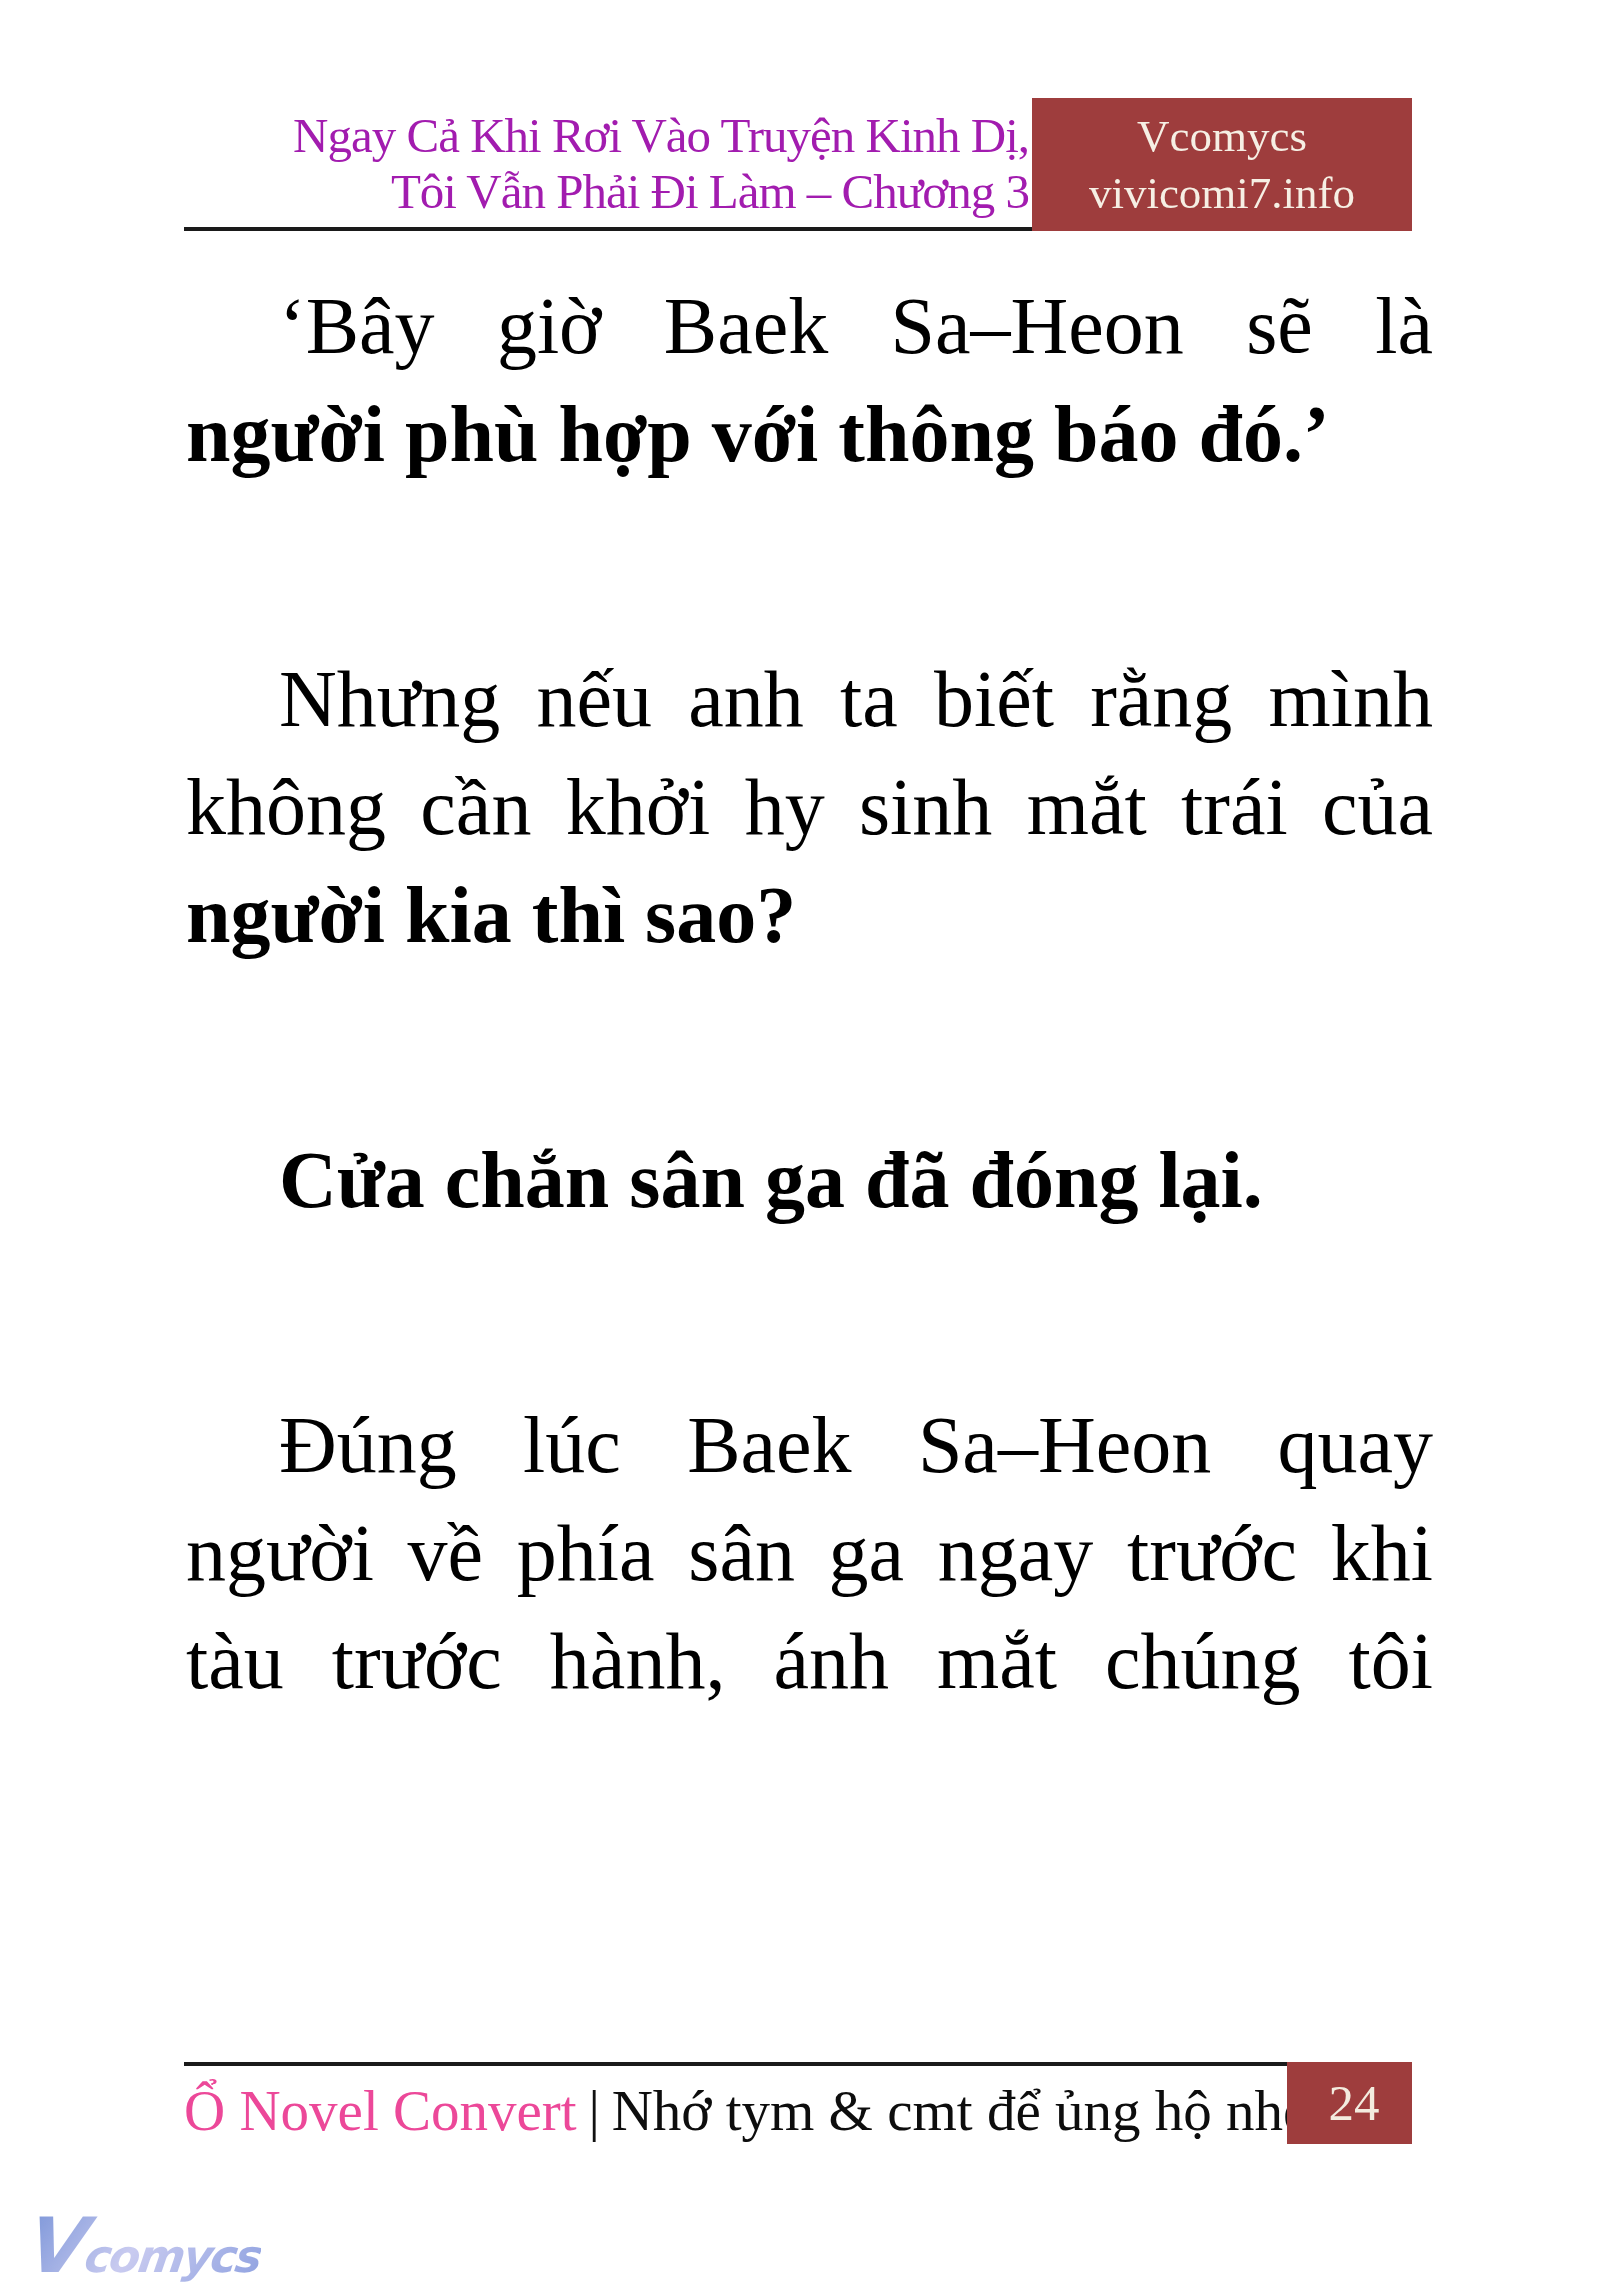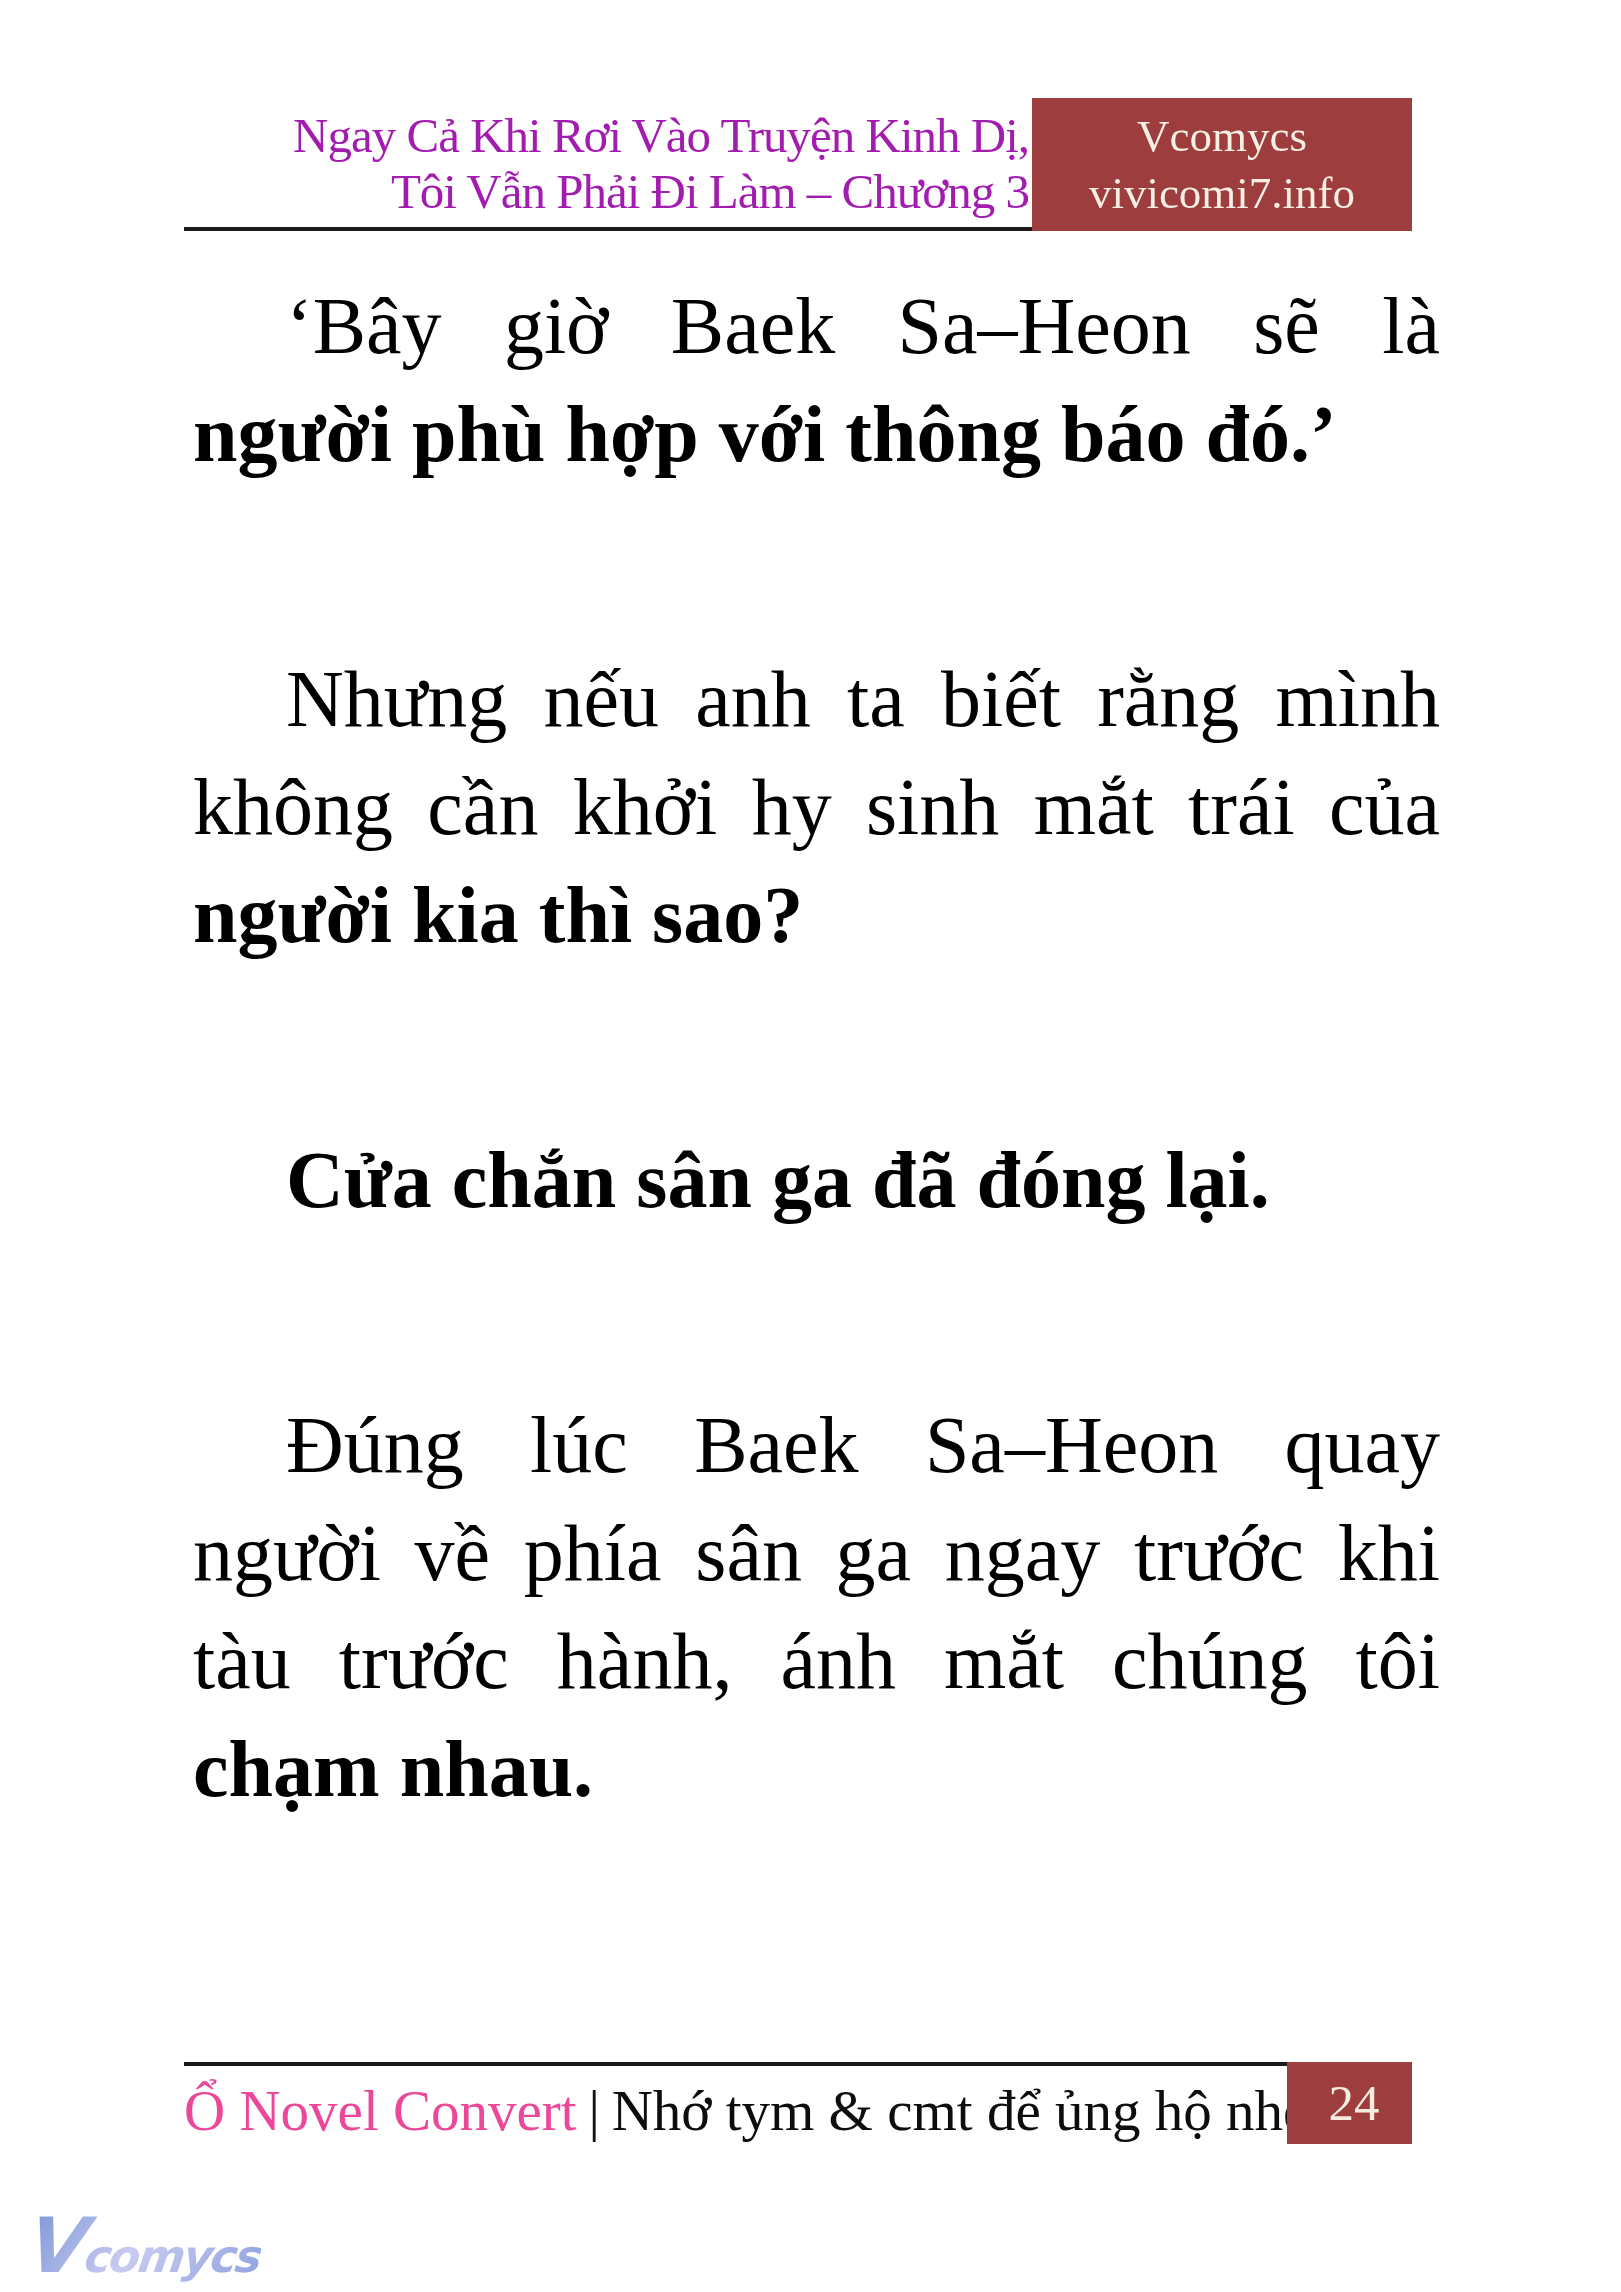--- a/index.html
+++ b/index.html
@@ -46,21 +46,21 @@
     left: 184px;
     top: 227px;
     width: 848px;
     height: 3.9px;
     background: #1a1a1a;
   }
 
   
   .body-text {
     position: absolute;
-    left: 193px;
+    left: 186px;
     top: 272px;
     width: 1247px;
     font-size: 80px;
     line-height: 108px;
     color: #000000;
   }
   .paragraph { margin-bottom: 157px; }
   .paragraph:last-child { margin-bottom: 0; }
   .line {
     text-align: justify;
@@ -158,21 +158,20 @@
     </div>
 
     <div class="paragraph">
       <div class="line first last">Cửa chắn sân ga đã đóng lại.</div>
     </div>
 
     <div class="paragraph">
       <div class="line first">Đúng lúc Baek Sa–Heon quay</div>
       <div class="line">người về phía sân ga ngay trước khi</div>
       <div class="line">tàu trước hành, ánh mắt chúng tôi</div>
-      <div class="line last">chạm nhau.</div>
     </div>
 
   </div>
 
   <div class="footer-divider"></div>
 
   <div class="footer-bar">
     <span class="brand-name">Ổ Novel Convert</span><span class="footer-separator">|</span><span class="footer-note">Nhớ tym &amp; cmt để ủng hộ nhé</span>
   </div>
 

